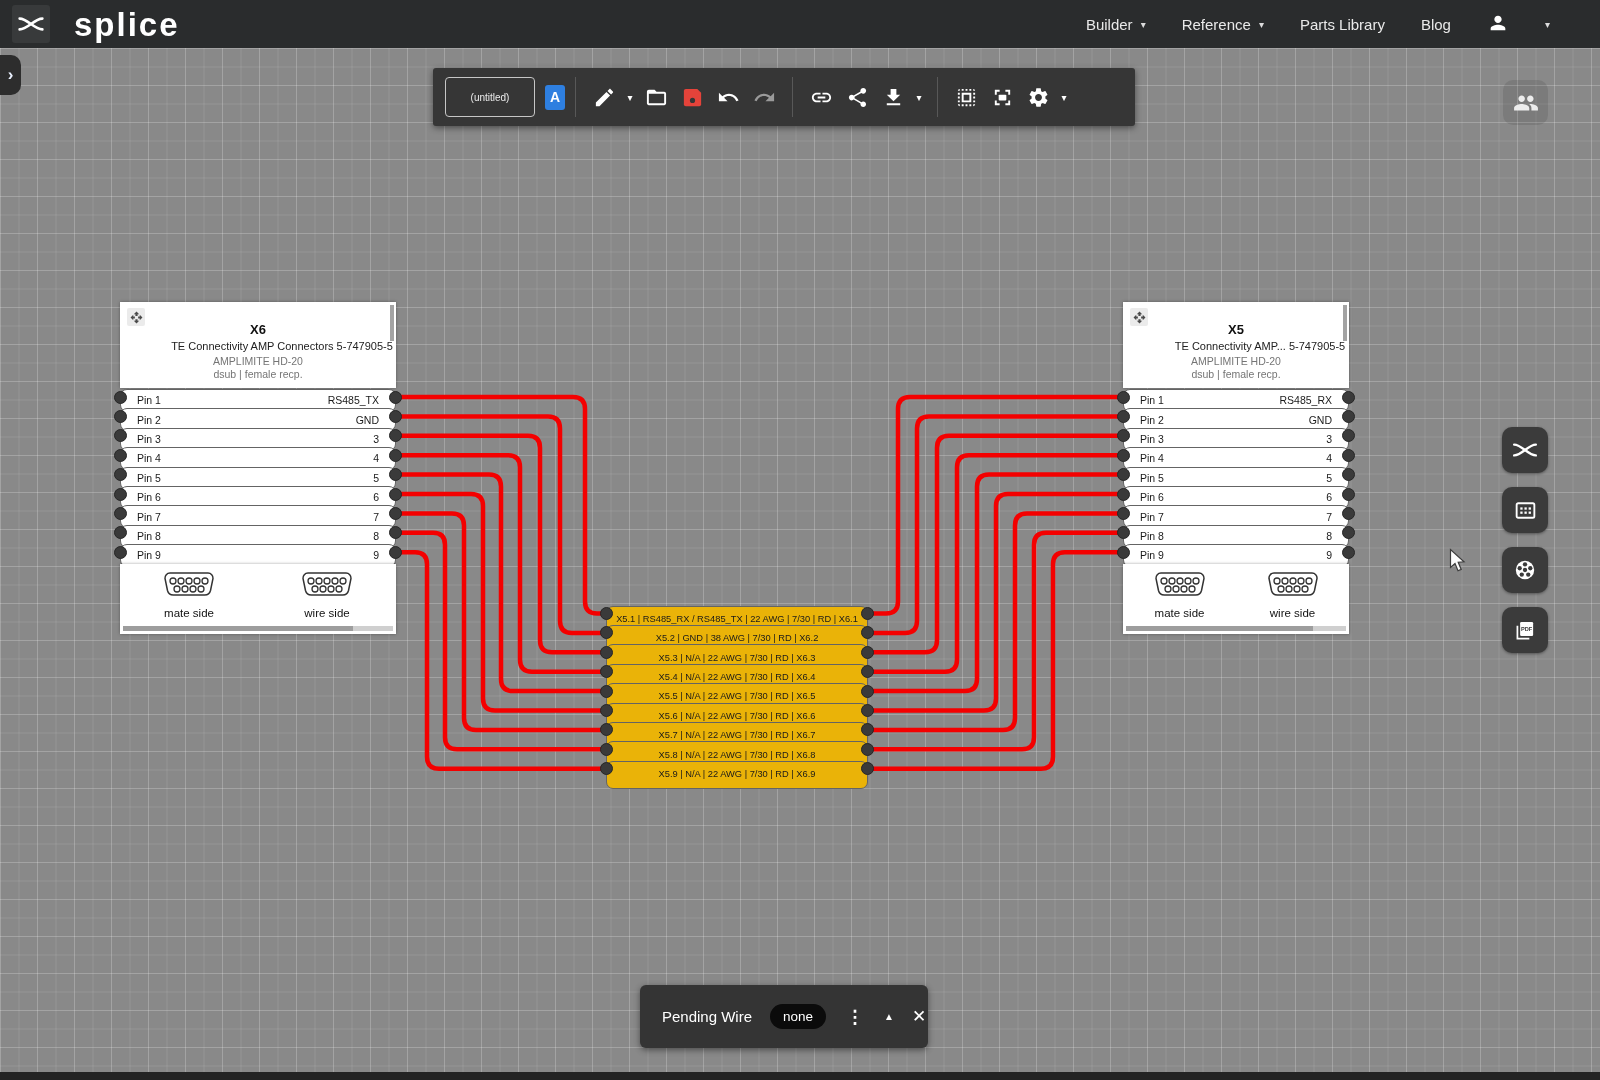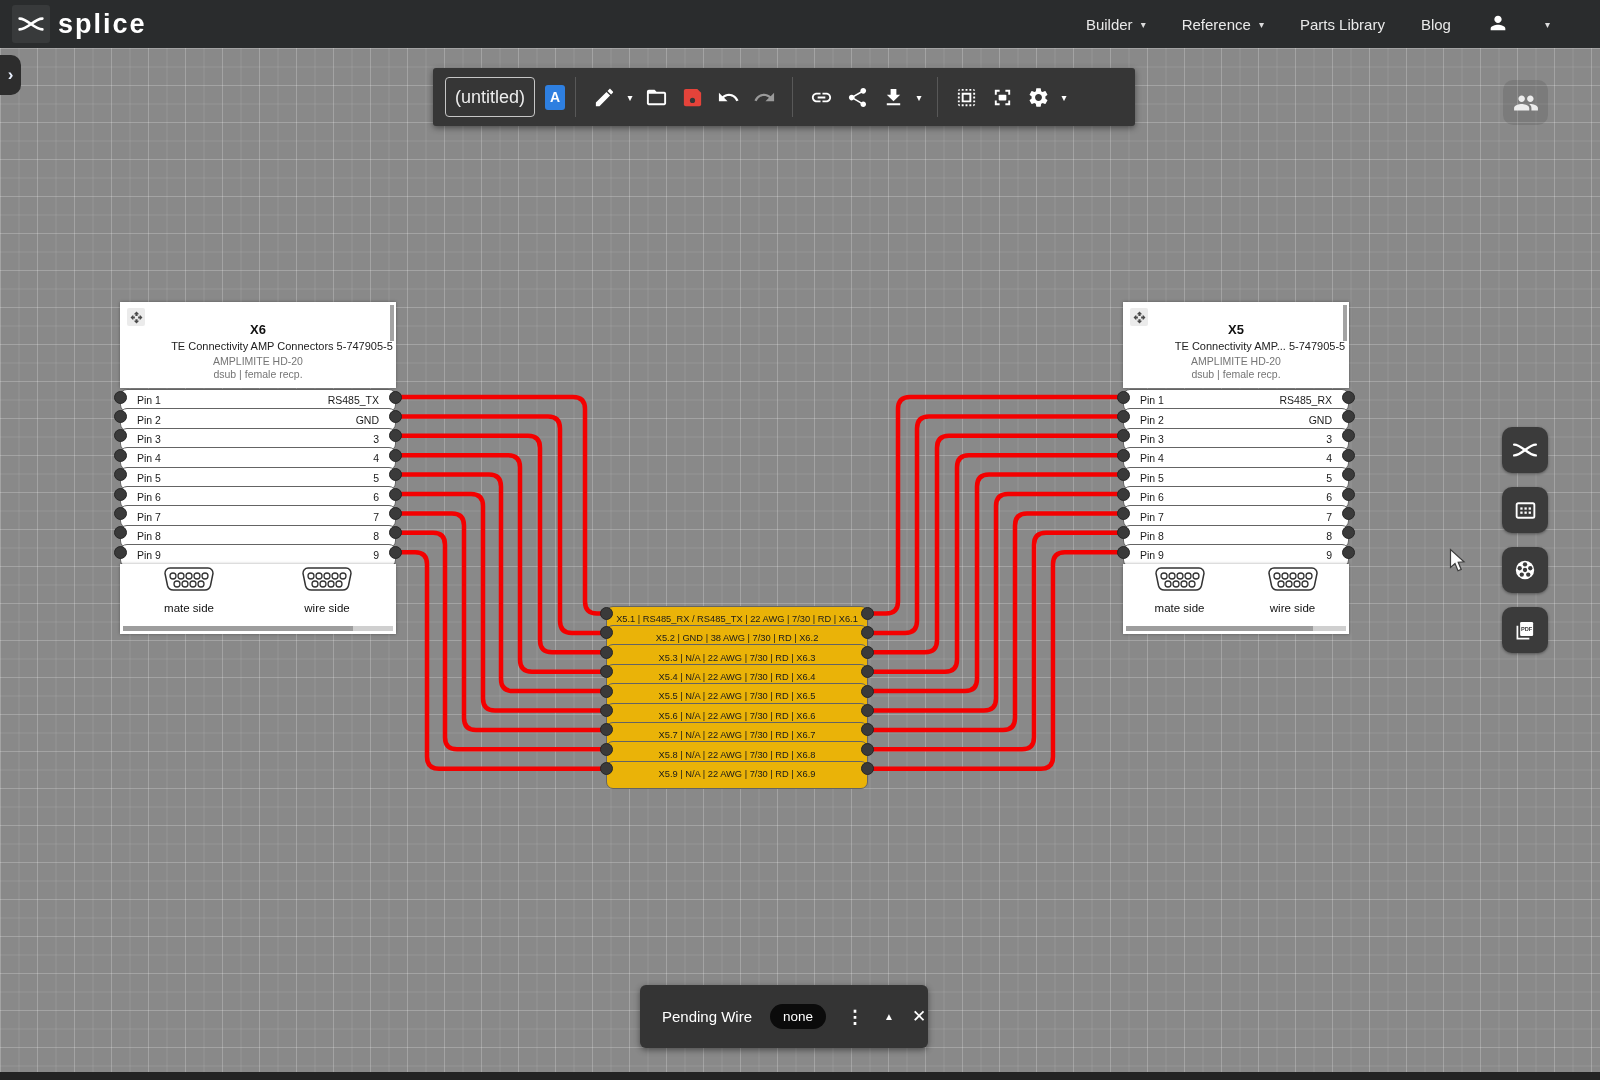--- a/index.html
+++ b/index.html
@@ -2,41 +2,41 @@
 <html><head>
 <meta charset="utf-8">
 <style>
   * { margin:0; padding:0; box-sizing:border-box; }
   html,body { width:1600px; height:1080px; overflow:hidden; font-family:"Liberation Sans", sans-serif; background:#898989; }
 
   
   .navbar { position:absolute; left:0; top:0; width:1600px; height:48px; background:#2a2c2d; display:flex; align-items:center; z-index:50; }
   .logo-wrap { display:flex; align-items:center; gap:8px; padding-left:12px; cursor:pointer; }
   .logo-iconbox { width:38px; height:38px; background:#383a3b; border-radius:3px; display:flex; align-items:center; justify-content:center; }
-  .logo-text { color:#fff; font-size:27px; font-weight:bold; letter-spacing:2px; line-height:1; }
+  .logo-text { color:#fff; font-size:33px; font-weight:bold; letter-spacing:2px; line-height:1;margin-left:16px; }
   .nav-right { margin-left:auto; display:flex; align-items:center; gap:36px; padding-right:50px; }
   .nav-item { color:#e9e9e9; font-size:15px; display:flex; align-items:center; gap:8px; cursor:pointer; white-space:nowrap; }
   .nav-caret { font-size:10px; color:#dcdcdc; }
 
   
   .canvas { position:absolute; left:0; top:48px; width:1600px; height:1032px;
     background-color:#898989;
     background-image:
       linear-gradient(rgba(255,255,255,0.13) 1px, transparent 1px),
       linear-gradient(90deg, rgba(255,255,255,0.13) 1px, transparent 1px),
       linear-gradient(rgba(255,255,255,0.10) 1px, transparent 1px),
       linear-gradient(90deg, rgba(255,255,255,0.10) 1px, transparent 1px);
     background-size:37px 37px, 37px 37px, 18.5px 18.5px, 18.5px 18.5px;
   }
   .bottom-strip { position:absolute; left:0; bottom:0; width:1600px; height:8px; background:#232323; z-index:40; }
 
   
   .top-toolbar { position:absolute; left:433px; top:68px; width:702px; height:58px; background:#363636; border-radius:3px;
     box-shadow:0 2px 6px rgba(0,0,0,0.45); display:flex; align-items:center; padding:0 12px; z-index:30; }
-  .doc-title-box { width:90px; height:40px; border:1px solid #c6c6c6; border-radius:4px; color:#ececec; font-size:18px;
+  .doc-title-box { width:90px; height:40px; border:1px solid #c6c6c6; border-radius:4px; color:#ececec; font-size:10px;
     display:flex; align-items:center; justify-content:center; cursor:text; margin-right:10px; }
   .badge-a { width:20px; height:25px; background:#2e7fe0; border-radius:3px; color:#fff; font-weight:bold; font-size:14px;
     display:flex; align-items:center; justify-content:center; cursor:pointer; }
   .tb-divider { width:1px; height:40px; background:#585858; margin:0 10px; }
   .tb-btn { width:36px; height:44px; display:flex; align-items:center; justify-content:center; cursor:pointer; border-radius:4px; }
   .tb-btn svg { width:23px; height:23px; }
   .tb-caret { color:#fff; font-size:10px; width:16px; text-align:center; cursor:pointer; }
 
   
   .collab-btn { position:absolute; left:1503px; top:80px; width:45px; height:45px; border-radius:10px; background:rgba(0,0,0,0.10);
@@ -62,21 +62,21 @@
   .conn-type { font-size:10.5px; color:#757575; margin-top:1px; }
   .move-handle { position:absolute; left:7px; top:6px; width:18px; height:18px; background:#ebebeb; border-radius:2px;
     display:flex; align-items:center; justify-content:center; cursor:move; }
   .vscroll { position:absolute; right:2px; top:3px; width:4px; height:36px; background:#a3a3a3; cursor:pointer; }
   .conn-row { position:absolute; left:0; right:0; height:23px; background:#fff; border:1px solid #646464; border-radius:7px;
     display:flex; align-items:center; justify-content:space-between; padding:0 16px; cursor:pointer; }
   .pin-label, .pin-signal { font-size:10.5px; color:#1a1a1a; line-height:1; }
   .port { position:absolute; width:13px; height:13px; border-radius:50%; background:#3a3a3a; border:1px solid #262626; top:0.5px; cursor:crosshair; }
   .port-l { left:-7px; } .port-r { right:-7px; }
   .conn-footer { left:0; right:0; top:261.5px; height:70.5px; }
-  .dsub-wrap { display:flex; justify-content:space-around; align-items:flex-start; }
+  .dsub-wrap { display:flex; justify-content:space-around; align-items:flex-start; padding-top:5px; }
   .dsub { display:flex; flex-direction:column; align-items:center; gap:4px; }
   .dsub-label { font-size:11.5px; color:#111; }
   .hscroll { position:absolute; left:3px; right:3px; bottom:3px; height:5px; background:#cfcfcf; cursor:pointer; }
   .hscroll-thumb { position:absolute; left:0; top:0; height:100%; width:85%; background:#9d9d9d; }
 
   .bundle-header { left:0; right:0; top:0; height:42px; text-align:center; }
   .bundle-title { font-size:12.5px; font-weight:bold; color:#111; margin-top:6px; }
   .bundle-length { font-size:10.5px; color:#8a8a8a; margin-top:2px; }
   .bundle-row { position:absolute; left:0; right:0; height:28px; background:#eab308; border:1px solid #646464; border-radius:7px;
     display:flex; align-items:center; justify-content:center; cursor:pointer; }

